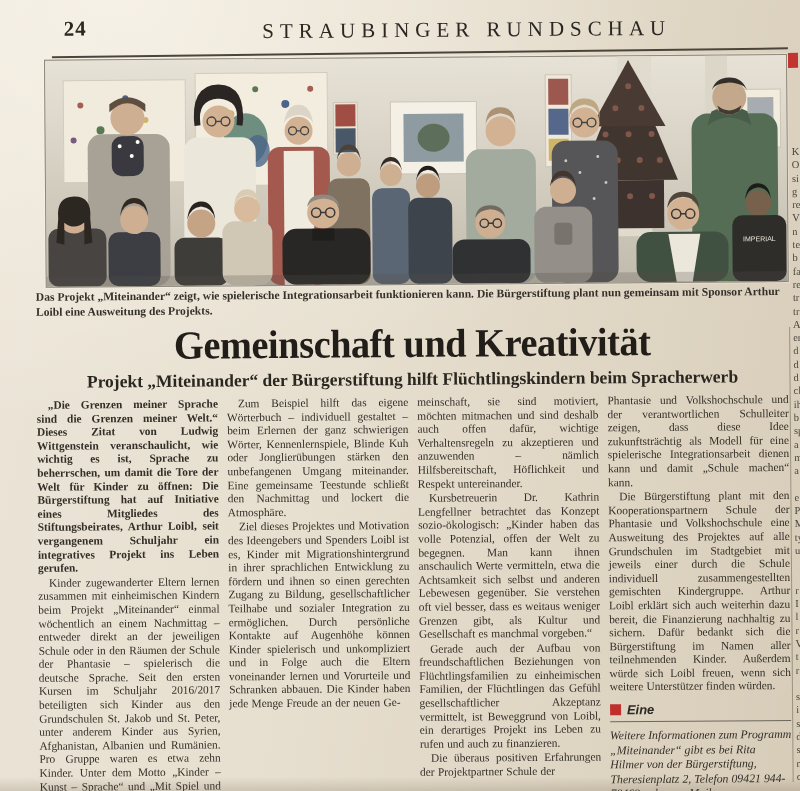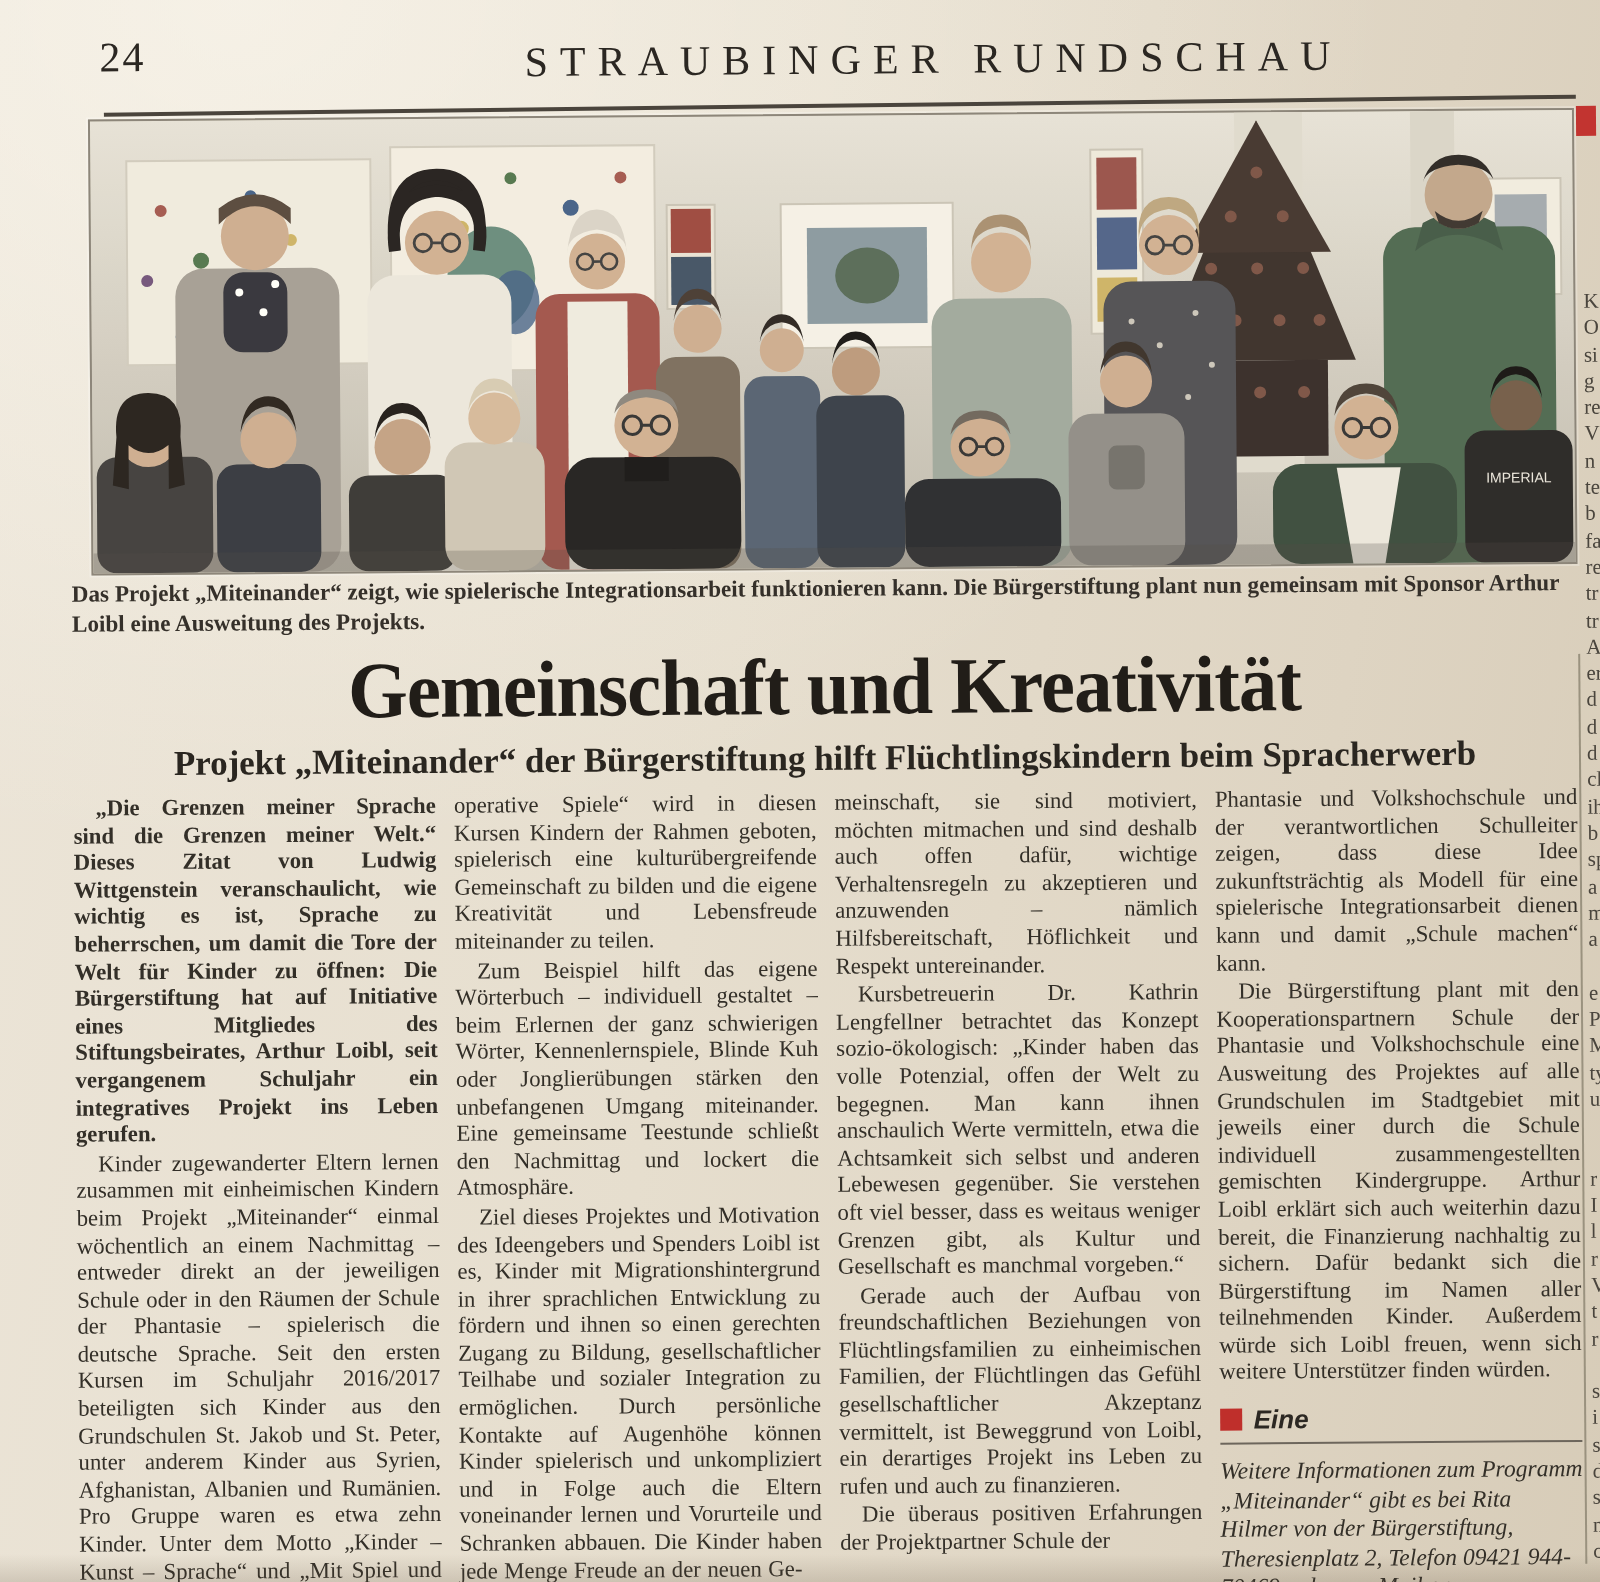--- a/index.html
+++ b/index.html
@@ -9,21 +9,21 @@
       radial-gradient(120% 90% at 15% 0%, rgba(255,252,244,.55), rgba(255,255,255,0) 60%),
       linear-gradient(100deg,#ece5d8 0%, #e6dece 45%, #ded4c2 78%, #d7ccb8 100%);
     font-family:"Liberation Serif", serif;color:#2e2a24;
   }
   .page::after{content:"";position:absolute;left:0;right:0;bottom:0;height:14px;
     background:linear-gradient(to bottom, rgba(0,0,0,0), rgba(90,75,55,.18));pointer-events:none;}
   .tilt{position:absolute;inset:0;transform:rotate(-0.45deg);transform-origin:50% 40%;}
 
   
   .mast{position:absolute;top:6px;left:0;width:788px;height:44px;}
-  .pagenum{position:absolute;left:52px;top:8px;font-size:21px;letter-spacing:1px;color:#2b2722;}
+  .pagenum{position:absolute;left:66px;top:8px;font-size:21px;letter-spacing:1px;color:#2b2722;font-weight:bold;}
   .masthead{position:absolute;left:0;right:10px;top:12px;text-align:center;
     font-size:21px;letter-spacing:6px;color:#2b2722;white-space:nowrap;padding-left:160px;}
   .mastrule{position:absolute;left:54px;top:46px;width:736px;height:0;
     border-top:2px solid #4a443c;transform:rotate(-0.25deg);}
 
   
   .photo{position:absolute;left:46px;top:57px;width:741px;height:226px;
     border:1px solid #8d867a;background:#cfcaba;box-shadow:0 0 0 1px rgba(255,255,255,.25);}
   .photo svg{display:block;width:100%;height:100%;filter:saturate(.72) contrast(.9) brightness(1.03) sepia(.10);}
 
@@ -298,21 +298,20 @@
 
     <h1 class="headline">Gemeinschaft und Kreativität</h1>
     <h2 class="subheadline">Projekt „Miteinander“ der Bürgerstiftung hilft Flüchtlingskindern beim Spracherwerb</h2>
 
     <div class="columns">
       <div class="col">
           <p class="body-p bold" lang="de">„Die Grenzen meiner Sprache sind die Grenzen meiner Welt.“ Dieses Zitat von Ludwig Wittgenstein veranschaulicht, wie wichtig es ist, Sprache zu beherrschen, um damit die Tore der Welt für Kinder zu öffnen: Die Bürgerstiftung hat auf Initiative eines Mitgliedes des Stiftungsbeirates, Arthur Loibl, seit vergangenem Schuljahr ein integratives Projekt ins Leben gerufen.</p>
           <p class="body-p" lang="de">Kinder zugewanderter Eltern lernen zusammen mit einheimischen Kindern beim Projekt „Miteinander“ einmal wöchentlich an einem Nachmittag – entweder direkt an der jeweiligen Schule oder in den Räumen der Schule der Phantasie – spielerisch die deutsche Sprache. Seit den ersten Kursen im Schuljahr 2016/2017 beteiligten sich Kinder aus den Grundschulen St. Jakob und St. Peter, unter anderem Kinder aus Syrien, Afghanistan, Albanien und Rumänien. Pro Gruppe waren es etwa zehn Kinder. Unter dem Motto „Kinder – Kunst – Sprache“ und „Mit Spiel und Spaß zum Spracherwerb – Jonglieren und ko-</p>
         </div>
       <div class="col">
-          <p class="body-p noindent" lang="de">operative Spiele“ wird in diesen Kursen Kindern der Rahmen geboten, spielerisch eine kulturübergreifende Gemeinschaft zu bilden und die eigene Kreativität und Lebensfreude miteinander zu teilen.</p>
           <p class="body-p" lang="de">Zum Beispiel hilft das eigene Wörterbuch – individuell gestaltet – beim Erlernen der ganz schwierigen Wörter, Kennenlernspiele, Blinde Kuh oder Jonglierübungen stärken den unbefangenen Umgang miteinander. Eine gemeinsame Teestunde schließt den Nachmittag und lockert die Atmosphäre.</p>
           <p class="body-p" lang="de">Ziel dieses Projektes und Motivation des Ideengebers und Spenders Loibl ist es, Kinder mit Migrationshintergrund in ihrer sprachlichen Entwicklung zu fördern und ihnen so einen gerechten Zugang zu Bildung, gesellschaftlicher Teilhabe und sozialer Integration zu ermöglichen. Durch persönliche Kontakte auf Augenhöhe können Kinder spielerisch und unkompliziert und in Folge auch die Eltern voneinander lernen und Vorurteile und Schranken abbauen. Die Kinder haben jede Menge Freude an der neuen Ge-</p>
         </div>
       <div class="col">
           <p class="body-p noindent" lang="de">meinschaft, sie sind motiviert, möchten mitmachen und sind deshalb auch offen dafür, wichtige Verhaltensregeln zu akzeptieren und anzuwenden – nämlich Hilfsbereitschaft, Höflichkeit und Respekt untereinander.</p>
           <p class="body-p" lang="de">Kursbetreuerin Dr. Kathrin Lengfellner betrachtet das Konzept sozio-ökologisch: „Kinder haben das volle Potenzial, offen der Welt zu begegnen. Man kann ihnen anschaulich Werte vermitteln, etwa die Achtsamkeit sich selbst und anderen Lebewesen gegenüber. Sie verstehen oft viel besser, dass es weitaus weniger Grenzen gibt, als Kultur und Gesellschaft es manchmal vorgeben.“</p>
           <p class="body-p" lang="de">Gerade auch der Aufbau von freundschaftlichen Beziehungen von Flüchtlingsfamilien zu einheimischen Familien, der Flüchtlingen das Gefühl gesellschaftlicher Akzeptanz vermittelt, ist Beweggrund von Loibl, ein derartiges Projekt ins Leben zu rufen und auch zu finanzieren.</p>
           <p class="body-p" lang="de">Die überaus positiven Erfahrungen der Projektpartner Schule der</p>
         </div>
       <div class="col">

